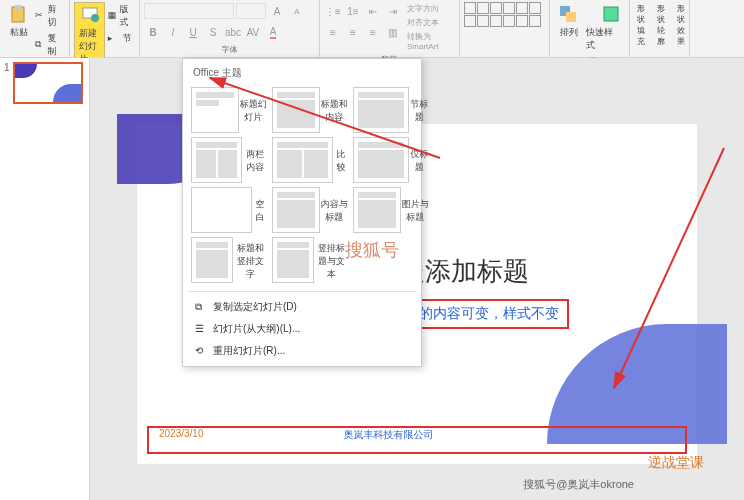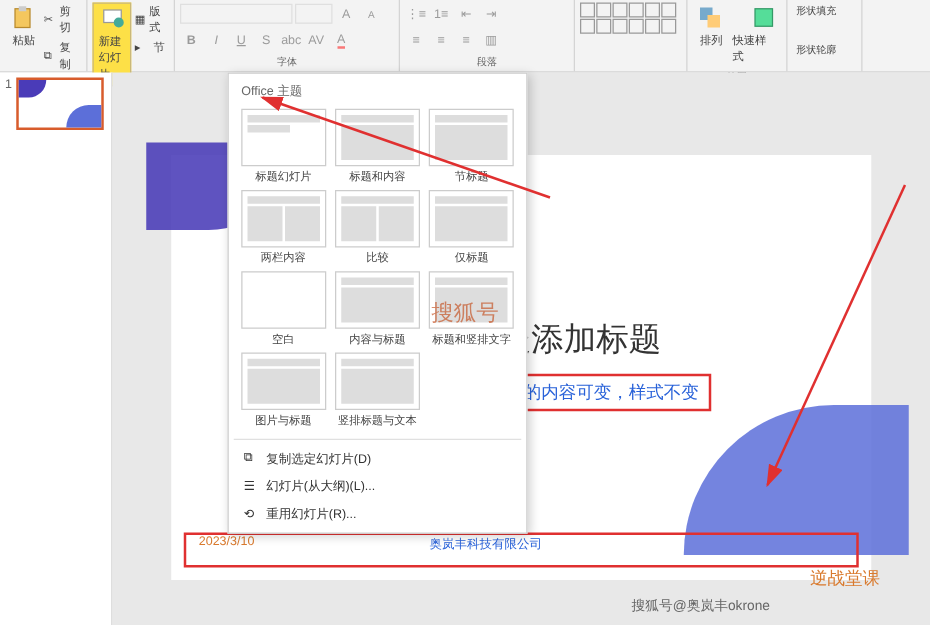--- a/index.html
+++ b/index.html
@@ -44,33 +44,33 @@
 .blob-br { position: absolute; right: -30px; bottom: 20px; width: 180px; height: 120px; background: #5c6fd9; border-radius: 120px 0 0 0; opacity: 0.85; }
 .title-text { position: absolute; left: 210px; top: 130px; font-size: 26px; color: #333; }
 .subtitle-box { position: absolute; left: 230px; top: 175px; border: 2px solid #e03030; padding: 4px 8px; font-size: 14px; color: #2962d9; }
 .footer-box { position: absolute; left: 10px; bottom: 10px; right: 10px; height: 28px; border: 2px solid #e03030; display: flex; align-items: flex-start; padding: 0 10px; font-size: 10px; }
 .footer-date { color: #d97a2e; }
 .footer-company { color: #2962d9; margin-left: 140px; }
 
 .layout-menu { position: absolute; left: 92px; top: 0; width: 240px; background: #fff; border: 1px solid #ccc; box-shadow: 2px 2px 8px rgba(0,0,0,0.2); z-index: 10; padding: 4px; }
 .menu-heading { font-size: 10px; color: #666; padding: 3px 6px; }
 .layout-grid { display: grid; grid-template-columns: repeat(3, 1fr); gap: 4px; padding: 4px; }
-.layout-item { display: flex; flex-direction: column; align-items: center; cursor: pointer; }
+.layout-item { display: flex; flex-direction: row; align-items: center; cursor: pointer; }
 .layout-thumb { width: 68px; height: 46px; border: 1px solid #ccc; background: #fff; display: flex; flex-direction: column; padding: 4px; gap: 2px; }
 .layout-thumb .bar { background: #ddd; height: 6px; }
 .layout-thumb .box { background: #ddd; flex: 1; }
 .layout-thumb .row { display: flex; gap: 2px; flex: 1; }
 .layout-label { font-size: 9px; color: #444; margin-top: 2px; text-align: center; }
 .menu-sep { height: 1px; background: #e0e0e0; margin: 4px 0; }
 .menu-item { display: flex; align-items: center; gap: 6px; padding: 4px 8px; font-size: 10px; color: #333; cursor: pointer; }
 .menu-item .icon { width: 12px; height: 12px; }
 
 .arrow1 { position: absolute; z-index: 20; pointer-events: none; }
 .watermark { position: absolute; left: 50%; top: 50%; transform: translate(-50%, -50%); font-size: 18px; color: #c2410c; opacity: 0.6; z-index: 30; pointer-events: none; }
-.watermark-small { position: absolute; bottom: 8px; right: 128px; font-size: 11px; color: #666; z-index: 30; }
+.watermark-small { position: absolute; bottom: 8px; right: 110px; font-size: 11px; color: #666; z-index: 30; }
 .corner-text { position: absolute; bottom: 28px; right: 40px; font-size: 14px; color: #d97a2e; z-index: 30; }
 
 .icon svg { width: 100%; height: 100%; }
 </style>
 </head>
 <body>
 
 <div class="ribbon">
   <div class="ribbon-group clipboard-group">
     <div class="clipboard-inner">
@@ -161,20 +161,31 @@
           <span class="format-btn">⇤</span>
           <span class="format-btn">⇥</span>
         </div>
         <div class="font-row">
           <span class="format-btn">≡</span>
           <span class="format-btn">≡</span>
           <span class="format-btn">≡</span>
           <span class="format-btn">▥</span>
         </div>
       </div>
+      <div style="display:flex;flex-direction:column;font-size:8px;gap:1px">
+        <div class="btn-sm">
+            <span>文字方向</span>
+          </div>
+        <div class="btn-sm">
+            <span>对齐文本</span>
+          </div>
+        <div class="btn-sm">
+            <span>转换为 SmartArt</span>
+          </div>
+      </div>
     </div>
     <div class="ribbon-group-label">段落</div>
   </div>
 
   <div class="ribbon-group shape-group">
     <div class="shape-grid">
       <div class="shape-item"></div>
         <div class="shape-item"></div>
         <div class="shape-item"></div>
       <div class="shape-item"></div>
@@ -202,21 +213,21 @@
         <span class="icon"><svg viewBox="0 0 20 20">
               <rect x="3" y="3" width="14" height="14" fill="#5d9" stroke="#396"></rect>
             </svg></span>
         <span>快速样式</span>
       </div>
     </div>
     <div class="ribbon-group-label">绘图</div>
   </div>
 
   <div class="ribbon-group edit-group">
-    <div style="display:flex;flex-direction:column;font-size:8px;gap:18px">
+    <div style="display:flex;flex-direction:row;font-size:8px;gap:6px">
       <div class="btn-sm">
           <span>形状填充</span>
         </div>
       <div class="btn-sm">
           <span>形状轮廓</span>
         </div>
       <div class="btn-sm">
           <span>形状效果</span>
         </div>
     </div>
@@ -292,28 +303,28 @@
               <div class="bar"></div>
               <div class="box"></div>
             </div>
             <div class="layout-label">内容与标题</div>
           </div>
           <div class="layout-item">
             <div class="layout-thumb">
               <div class="bar"></div>
               <div class="box"></div>
             </div>
+            <div class="layout-label">图片与标题</div>
+          </div>
+          <div class="layout-item">
+            <div class="layout-thumb">
+              <div class="bar"></div>
+              <div class="box"></div>
+            </div>
             <div class="layout-label">标题和竖排文字</div>
-          </div>
-          <div class="layout-item">
-            <div class="layout-thumb">
-              <div class="bar"></div>
-              <div class="box"></div>
-            </div>
-            <div class="layout-label">图片与标题</div>
           </div>
           <div class="layout-item">
             <div class="layout-thumb">
               <div class="bar"></div>
               <div class="box"></div>
             </div>
             <div class="layout-label">竖排标题与文本</div>
           </div>
         </div>
       <div class="menu-sep"></div>

